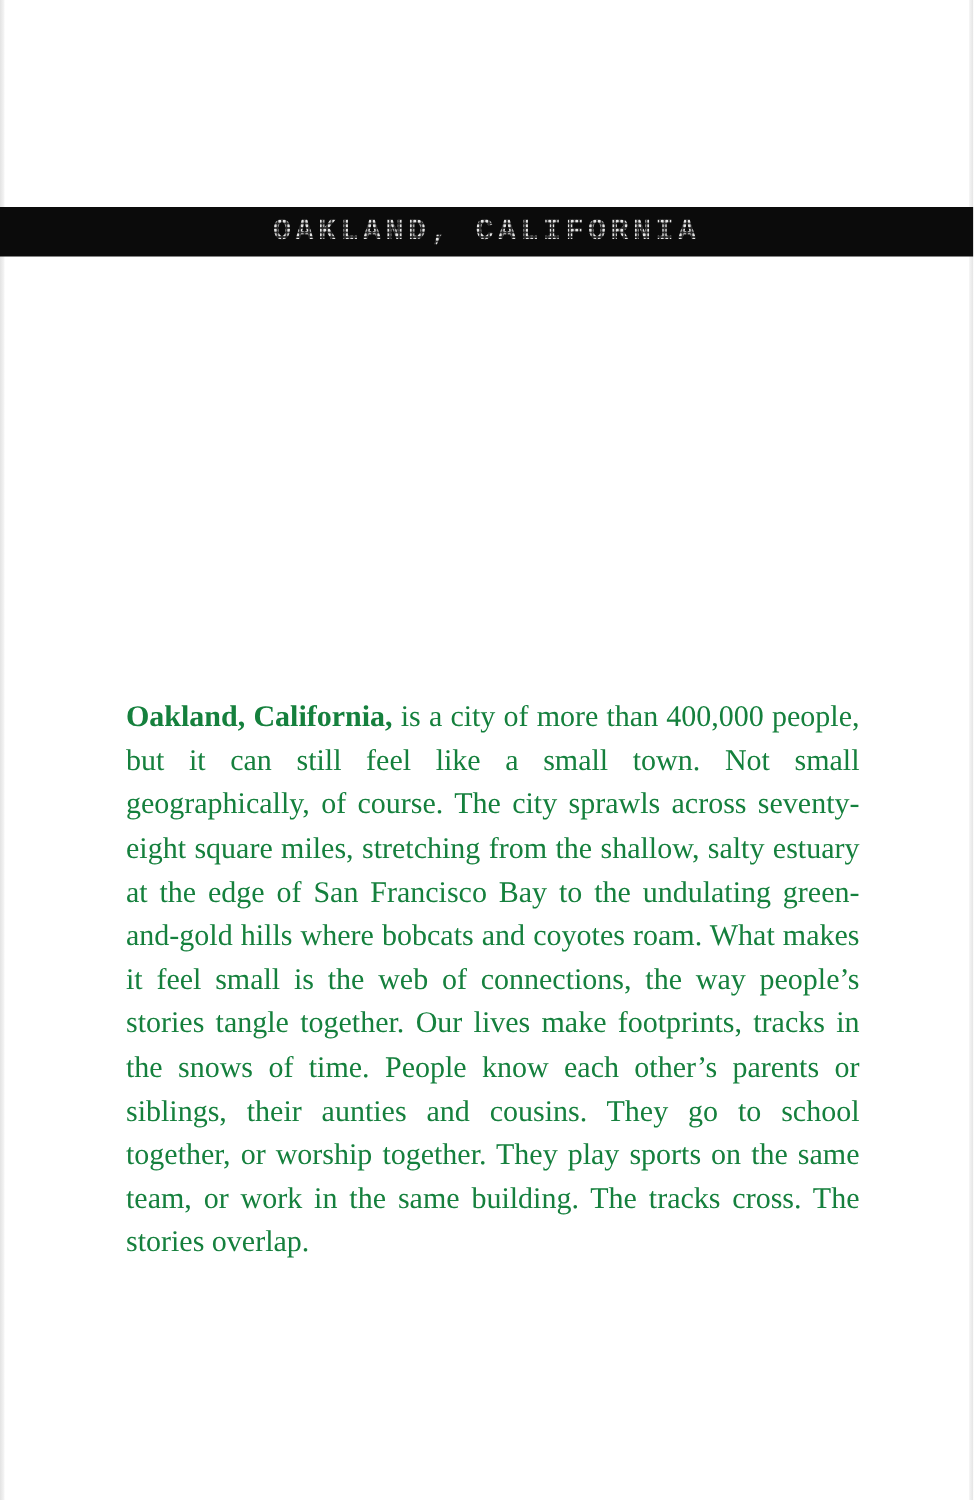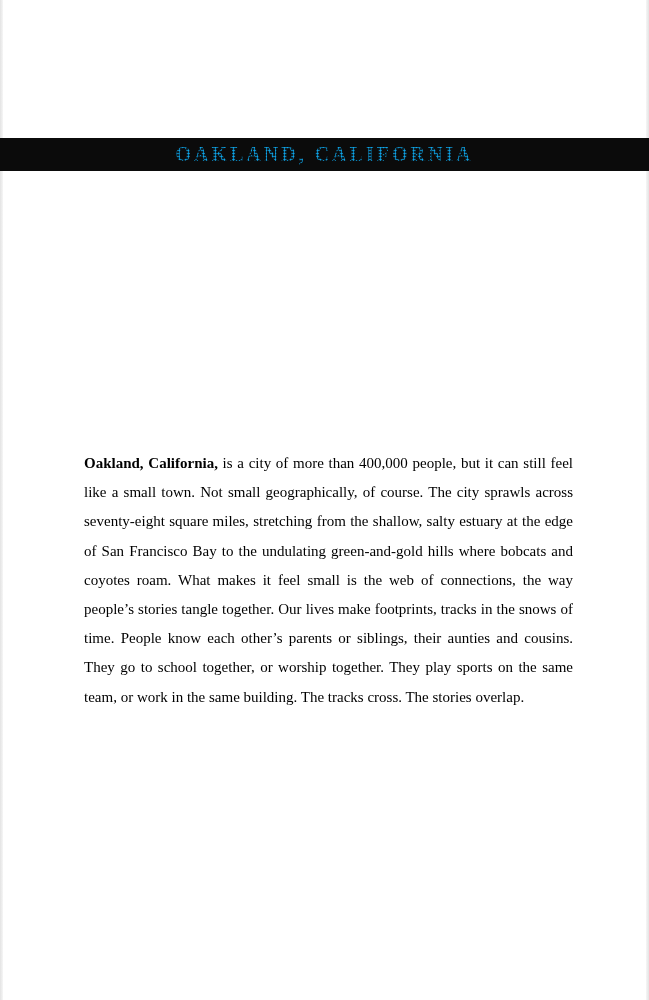--- a/index.html
+++ b/index.html
@@ -34,41 +34,41 @@
     left: 0;
     right: 0;
     top: 138px;
     height: 33px;
     background: #0b0b0b;
     display: flex;
     align-items: center;
     justify-content: center;
   }
   .banner-title {
-    font-family: Liberation Serif, serif;
+    font-family: Liberation Mono, monospace;
     font-size: 20px;
     font-weight: bold;
     letter-spacing: 3px;
-    color: #0ea5e9;
+    color: #e5e5e5;
     
     -webkit-mask-image: radial-gradient(circle, #000 42%, rgba(0,0,0,0.15) 60%);
     -webkit-mask-size: 3px 3px;
     mask-image: radial-gradient(circle, #000 42%, rgba(0,0,0,0.15) 60%);
     mask-size: 3px 3px;
     white-space: nowrap;
   }
   
   .body-text {
     position: absolute;
     left: 84px;
     width: 489px;
-    top: 449px;
-    font-size: 15px;
+    top: 464px;
+    font-size: 20px;
     line-height: 29.2px;
-    color: #000000;
+    color: #15803d;
     text-align: justify;
   }
   .body-text p {
     margin: 0;
   }
   .lead-bold {
     font-weight: bold;
   }
   .para-indent {
     text-indent: 24px;

